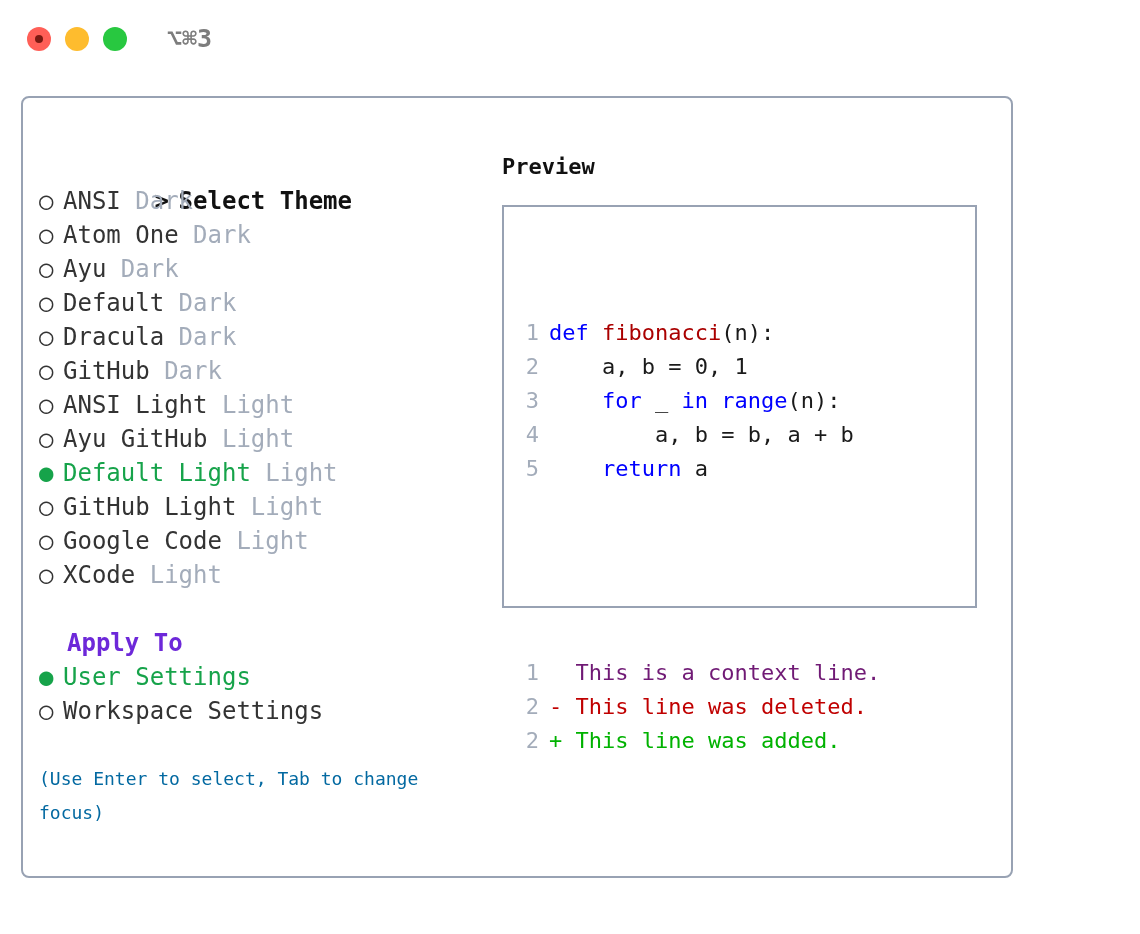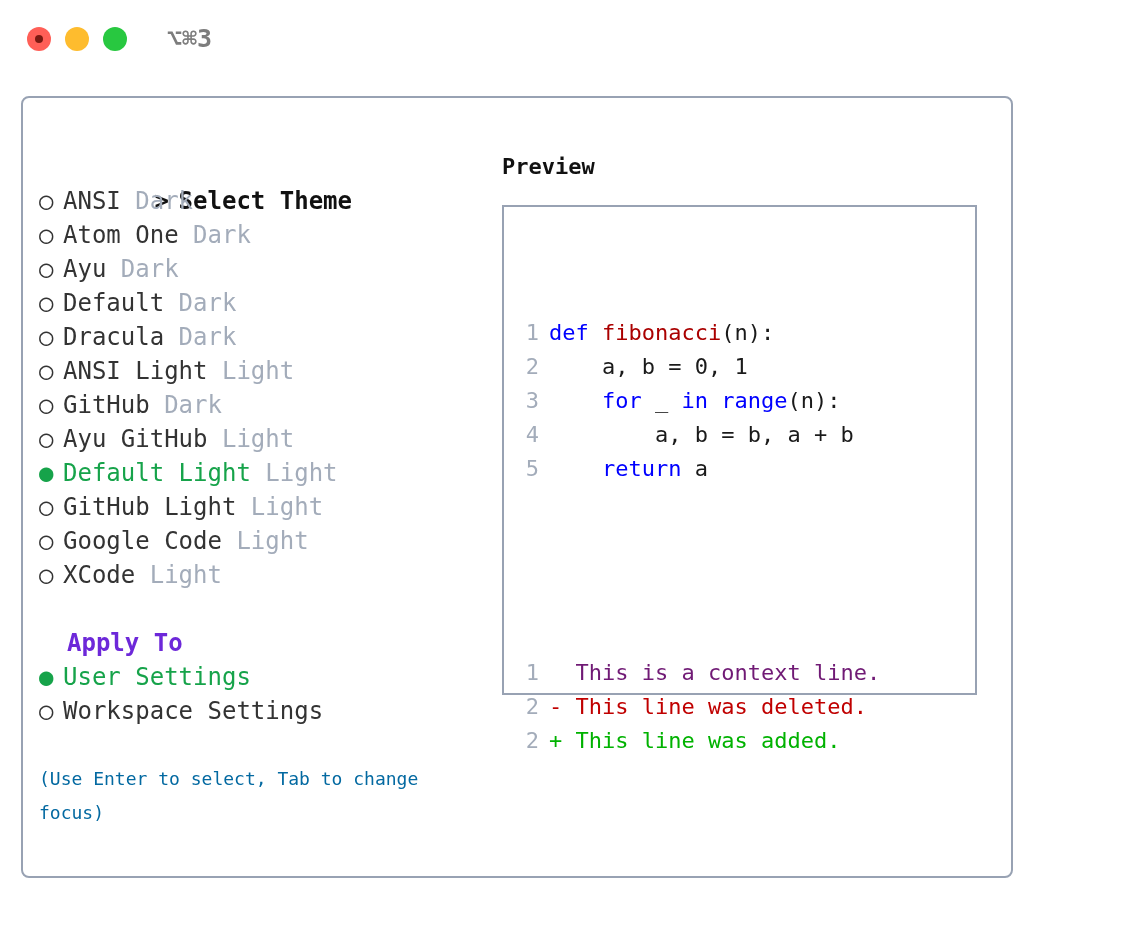--- a/index.html
+++ b/index.html
@@ -136,21 +136,21 @@
   }
   .preview-title {
     font-size: 22px;
     line-height: 34px;
     font-weight: bold;
     color: #111111;
   }
   .preview-box {
     margin-top: 21px;
     width: 475px;
-    height: 490px;
+    height: 403px;
     border: 2px solid #98a2b3;
     box-sizing: border-box;
     background: #ffffff;
     position: relative;
   }
   .code {
     position: absolute;
     left: 11px;
     top: 41px;
     font-size: 22px;
@@ -194,22 +194,22 @@
       <div class="row heading">
         <span class="bullet">&gt; </span><span>Select Theme</span>
       </div>
 
       <div id="theme-list">
           <div class="row"><span class="bullet">○ </span><span>ANSI</span><span class="variant"> Dark</span></div>
           <div class="row"><span class="bullet">○ </span><span>Atom One</span><span class="variant"> Dark</span></div>
           <div class="row"><span class="bullet">○ </span><span>Ayu</span><span class="variant"> Dark</span></div>
           <div class="row"><span class="bullet">○ </span><span>Default</span><span class="variant"> Dark</span></div>
           <div class="row"><span class="bullet">○ </span><span>Dracula</span><span class="variant"> Dark</span></div>
+          <div class="row"><span class="bullet">○ </span><span>GitHub</span><span class="variant"> Dark</span></div>
           <div class="row"><span class="bullet">○ </span><span>ANSI Light</span><span class="variant"> Light</span></div>
-          <div class="row"><span class="bullet">○ </span><span>GitHub</span><span class="variant"> Dark</span></div>
           <div class="row"><span class="bullet">○ </span><span>Ayu GitHub</span><span class="variant"> Light</span></div>
           <div class="row selected"><span class="bullet">● </span><span>Default Light</span><span class="variant"> Light</span></div>
           <div class="row"><span class="bullet">○ </span><span>GitHub Light</span><span class="variant"> Light</span></div>
           <div class="row"><span class="bullet">○ </span><span>Google Code</span><span class="variant"> Light</span></div>
           <div class="row"><span class="bullet">○ </span><span>XCode</span><span class="variant"> Light</span></div>
         </div>
 
       <div class="spacer"></div>
 
       <div class="row apply-label">Apply To</div>

